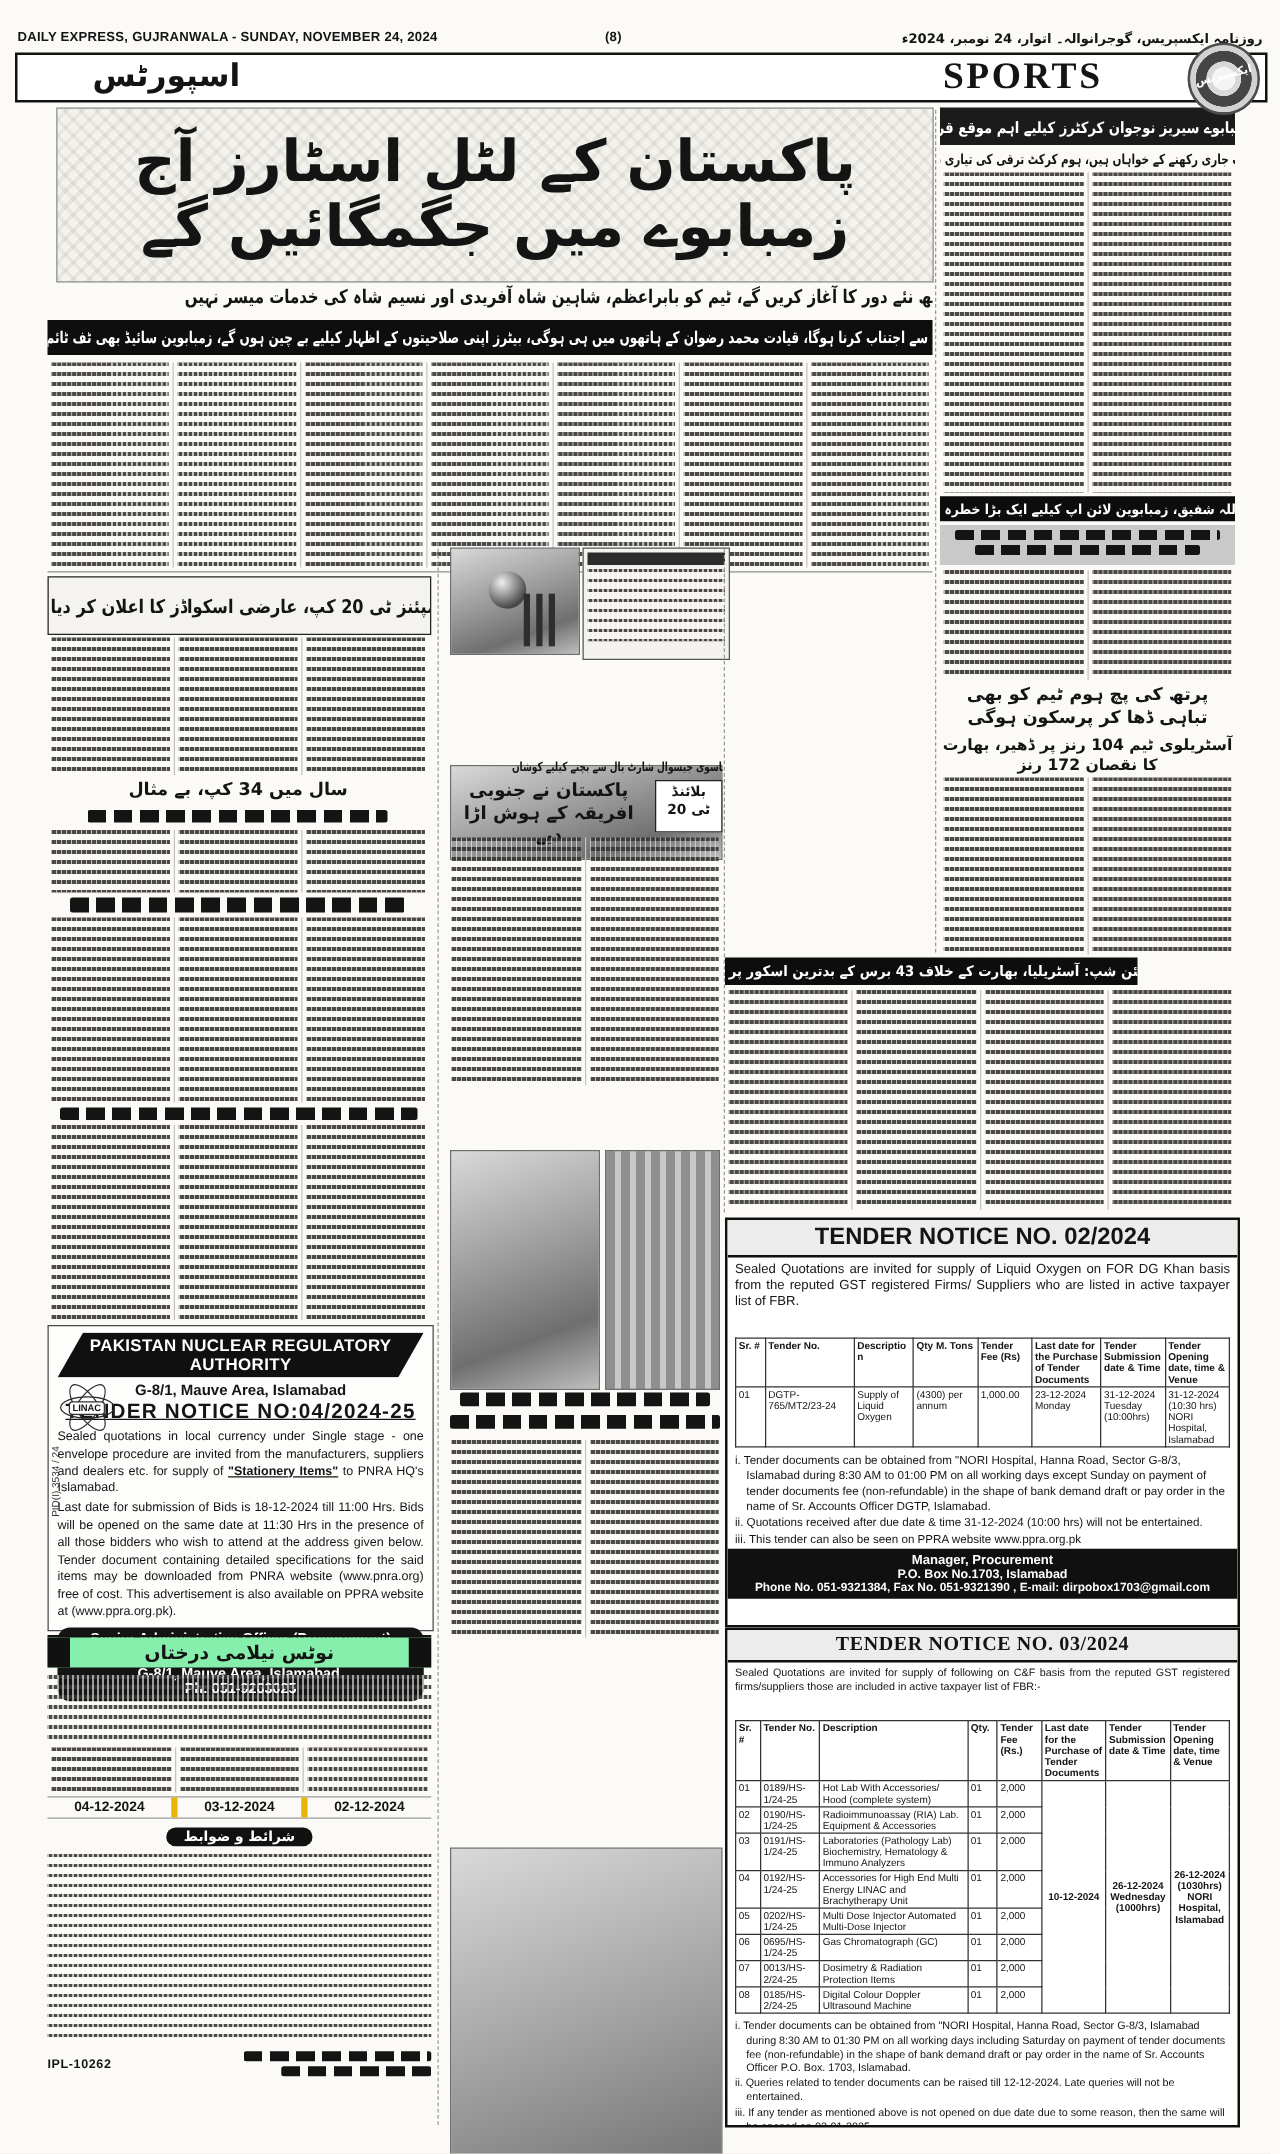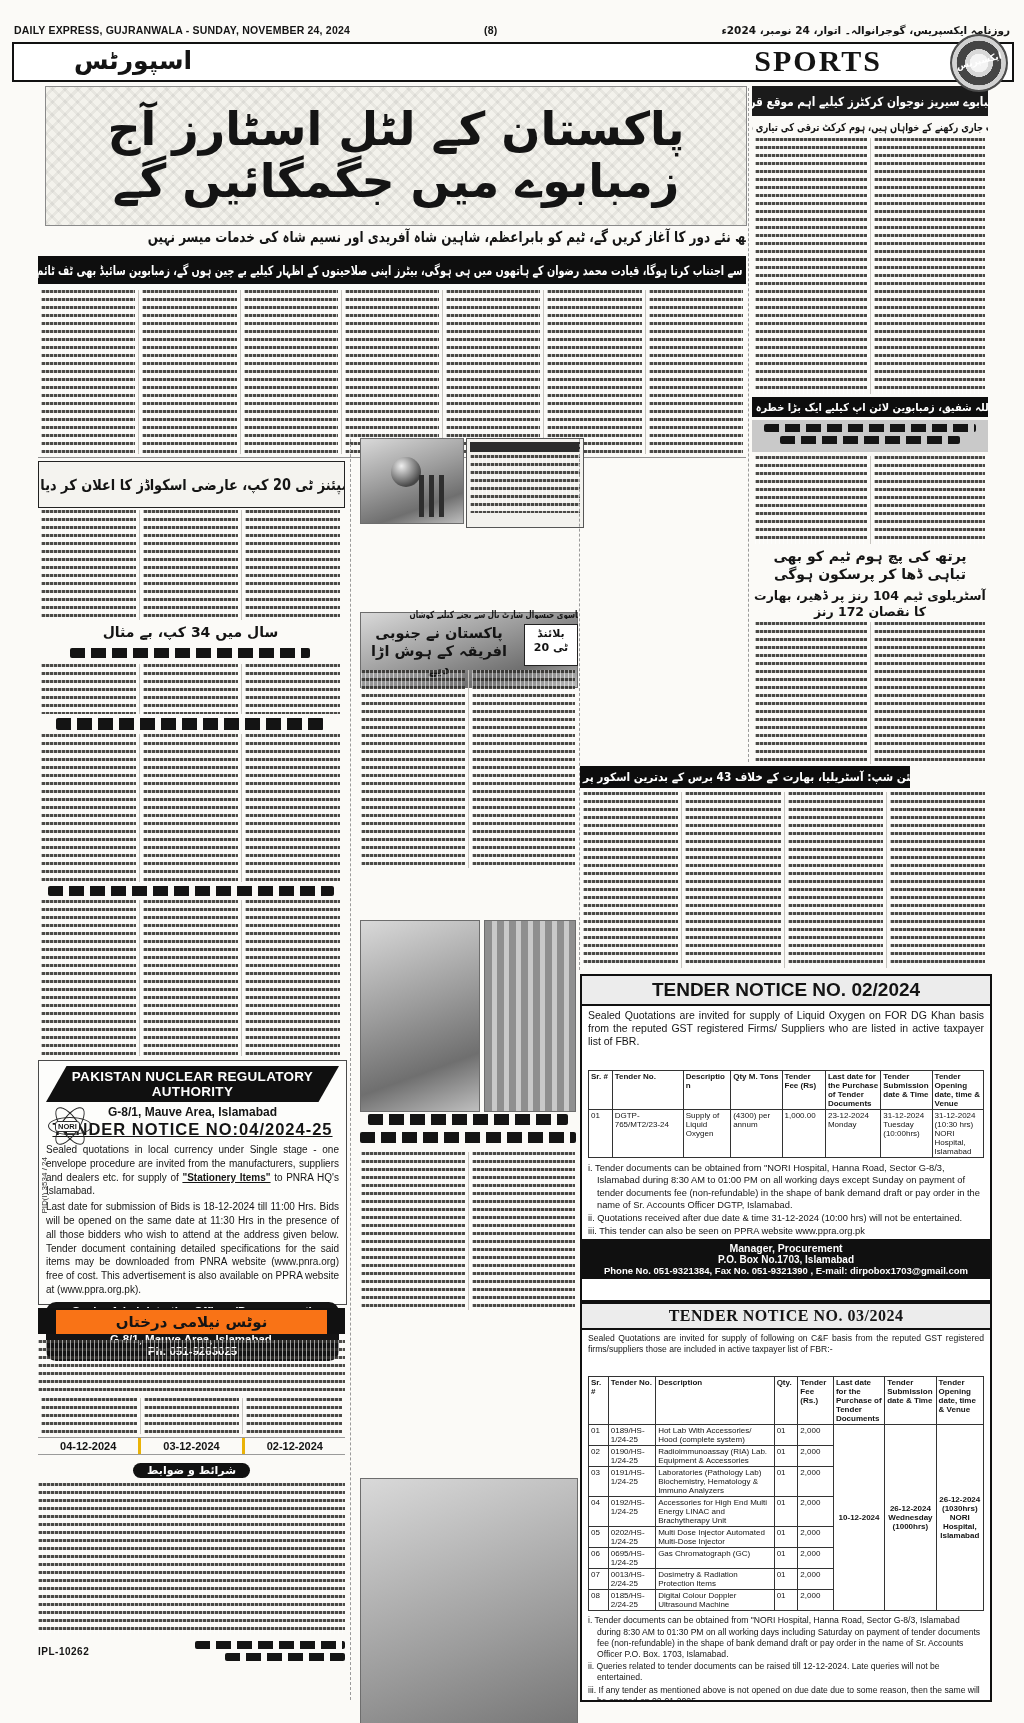--- a/index.html
+++ b/index.html
@@ -91,26 +91,26 @@
   table.tt{border-collapse:collapse;table-layout:fixed;width:calc(100% - 12px);margin:19px 6px 3px;}
   table.tt th,table.tt td{border:1px solid #333;font-size:8px;padding:1px 2px;vertical-align:top;text-align:left;word-wrap:break-word;}
   table.tt th{font-weight:bold;}
   .tnotes{padding:1px 6px;font-size:9.3px;line-height:1.3;}
   .tnotes div{padding-left:9px;text-indent:-9px;margin-bottom:1px;}
   .tfoot{background:#101010;color:#fff;text-align:center;font-weight:bold;padding:3px 2px;}
   .t2 .tfoot .l1{font-size:10.5px;} .t2 .tfoot .l2{font-size:10px;} .t2 .tfoot .l3{font-size:9.5px;}
 
   
   .auct{border-top:2px solid #111;}
-  .auct-title{position:relative;background:#f97316;height:24px;display:flex;align-items:center;justify-content:center;
+  .auct-title{position:relative;background:#86efac;height:24px;display:flex;align-items:center;justify-content:center;
       font-weight:bold;font-size:15px;}
   .auct-title::before,.auct-title::after{content:"";position:absolute;top:0;bottom:0;width:18px;background:#111;}
   .auct-title::before{left:0;} .auct-title::after{right:0;}
   .dates{display:flex;border:1px solid #9a9a9a;border-left:0;border-right:0;}
-  .dates>div{flex:1;text-align:center;font-weight:bold;font-size:11px;border-left:3px solid #eab308;padding:2px 0;}
+  .dates>div{flex:1;text-align:center;font-weight:bold;font-size:11px;border-left:5px solid #eab308;padding:2px 0;}
   .dates>div:first-child{border-left:0;}
   .pill{background:#111;color:#fff;border-radius:9px;font-size:11px;font-weight:bold;padding:1px 14px;display:inline-block;}
   .code{font-weight:bold;font-size:10px;letter-spacing:.5px;}
 </style>
 </head>
 <body>
 
 <div class="page">
 
   <div class="abs dateline" style="left:14px;top:24px;width:996px;height:15px;">
@@ -275,21 +275,21 @@
         <div class="sim"></div>
       </div>
   </div>
 
   <div class="abs pnra" style="left:38px;top:1060px;width:293px;height:232px;">
     <div class="pnra-ban">PAKISTAN NUCLEAR REGULATORY AUTHORITY</div>
     <div class="pnra-logo">
       <i class="r1"></i>
         <i class="r2"></i>
         <i></i>
-      <b>NORI</b>
+      <b>LINAC</b>
     </div>
     <div class="pnra-addr">G-8/1, Mauve Area, Islamabad</div>
     <div class="pnra-title">TENDER NOTICE NO:04/2024-25</div>
     <div class="pnra-body"><span>Sealed quotations in local currency under Single stage - one envelope procedure are invited from the manufacturers, suppliers and dealers etc. for supply of </span><b><u>"Stationery Items"</u></b><span> to PNRA HQ's Islamabad.</span></div>
     <div class="pnra-body" style="margin-top:2px;">Last date for submission of Bids is 18-12-2024 till 11:00 Hrs.  Bids will be opened on the same date at 11:30 Hrs in the presence of all those bidders who wish to attend at the address given below. Tender document containing detailed specifications for the said items may be downloaded from PNRA website (www.pnra.org) free of cost. This advertisement is also available on PPRA website at (www.ppra.org.pk).</div>
     <div class="pnra-foot">
       <div class="f1">Senior Administrative Officer (Procurement)</div>
       <div class="f2">PAKISTAN NUCLEAR REGULATORY AUTHORITY</div>
       <div class="f3">G-8/1, Mauve Area, Islamabad.</div>
       <div class="f4">Ph: 051-9263025</div>

